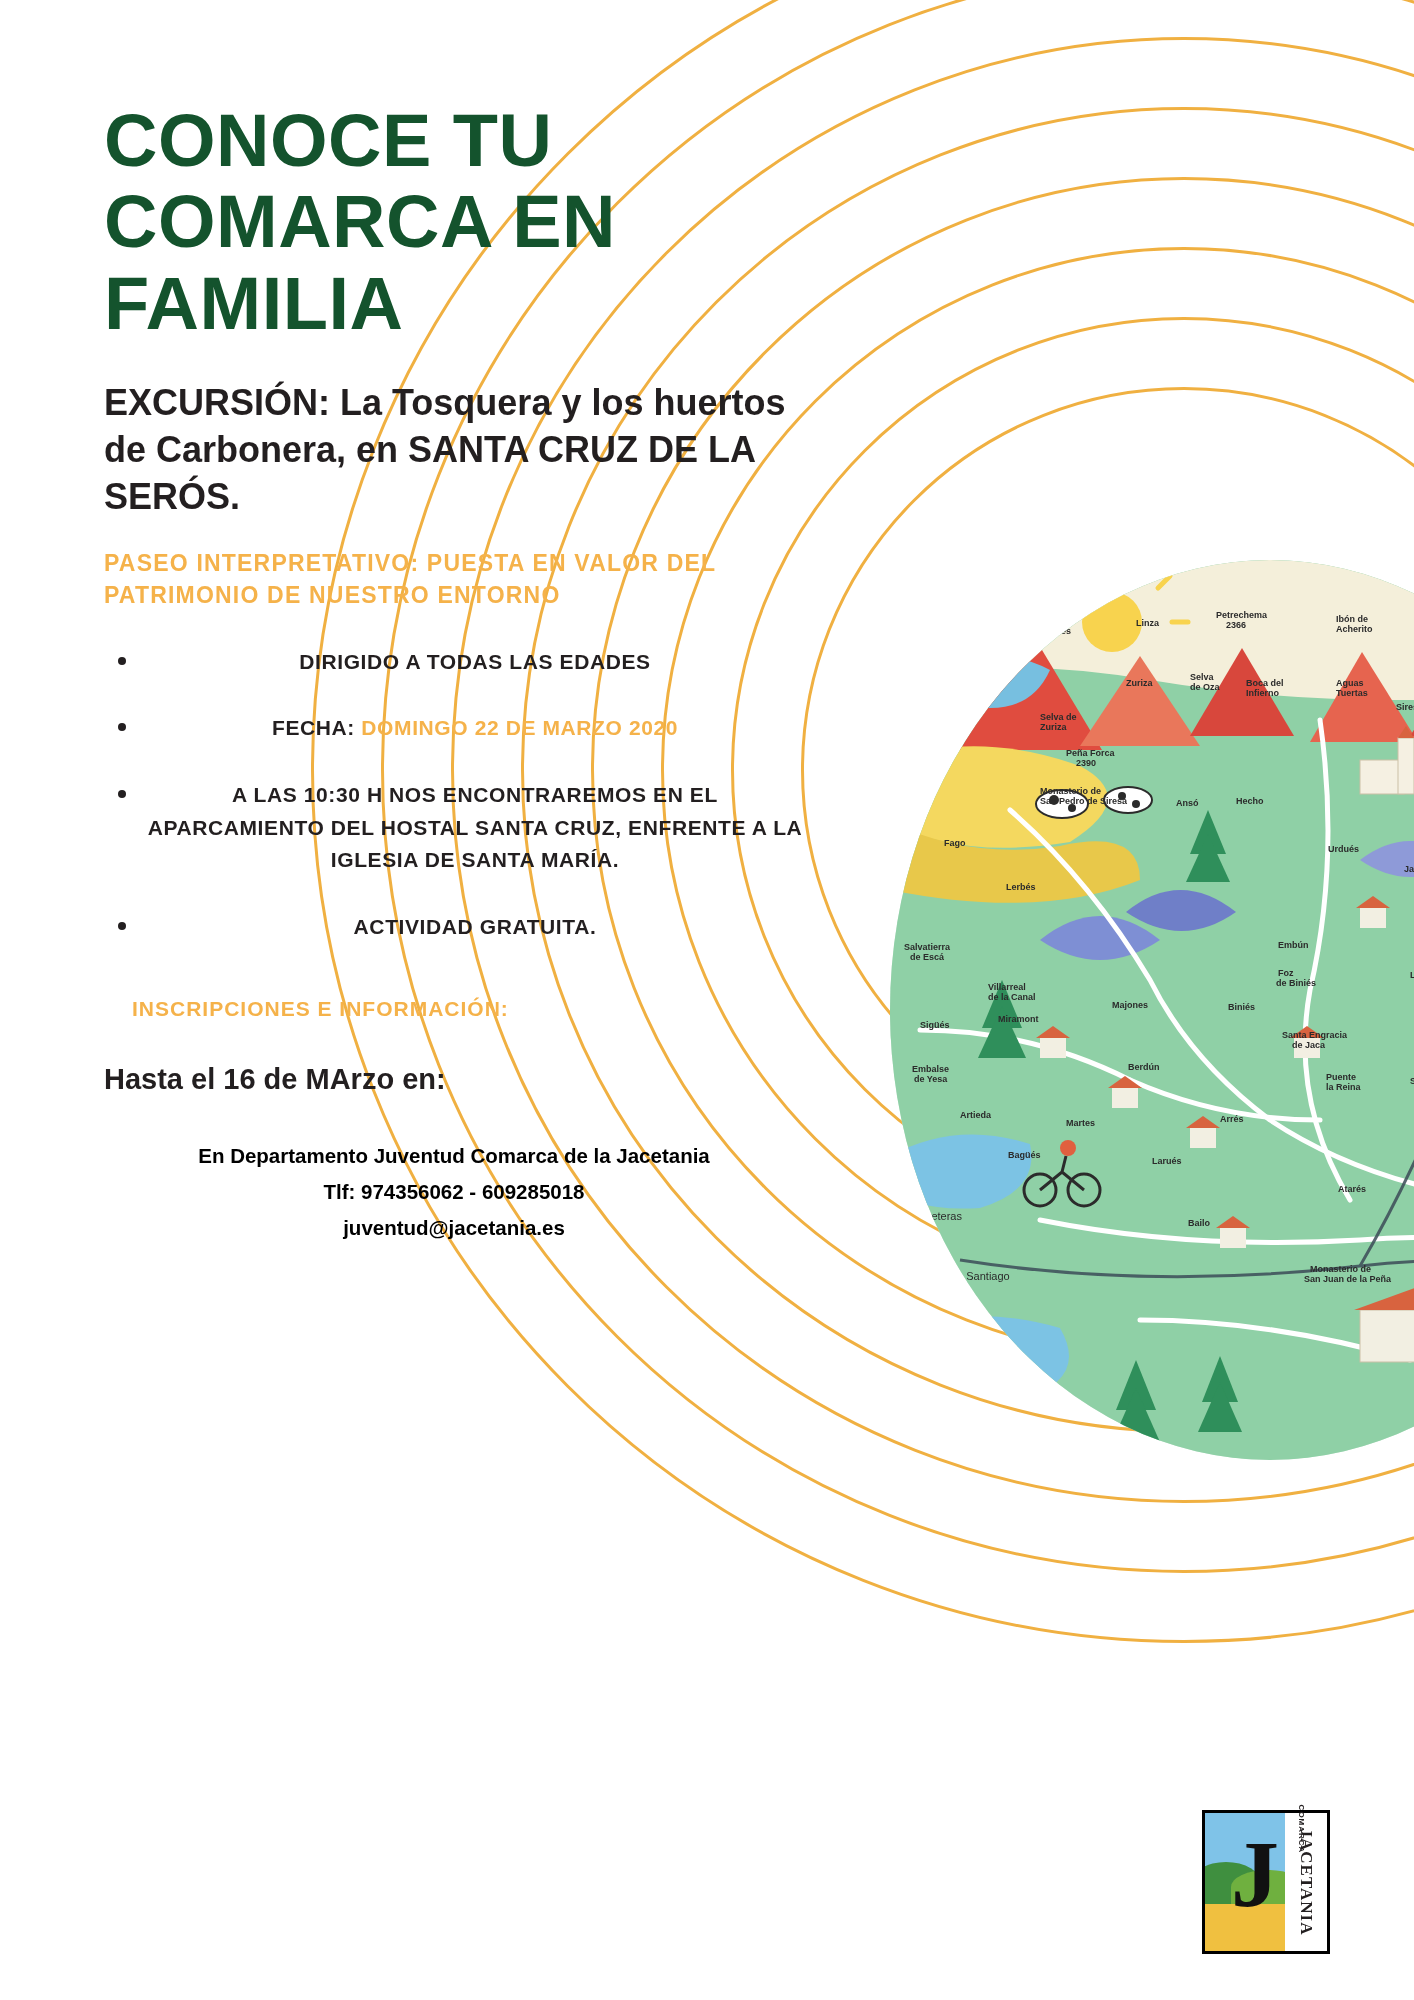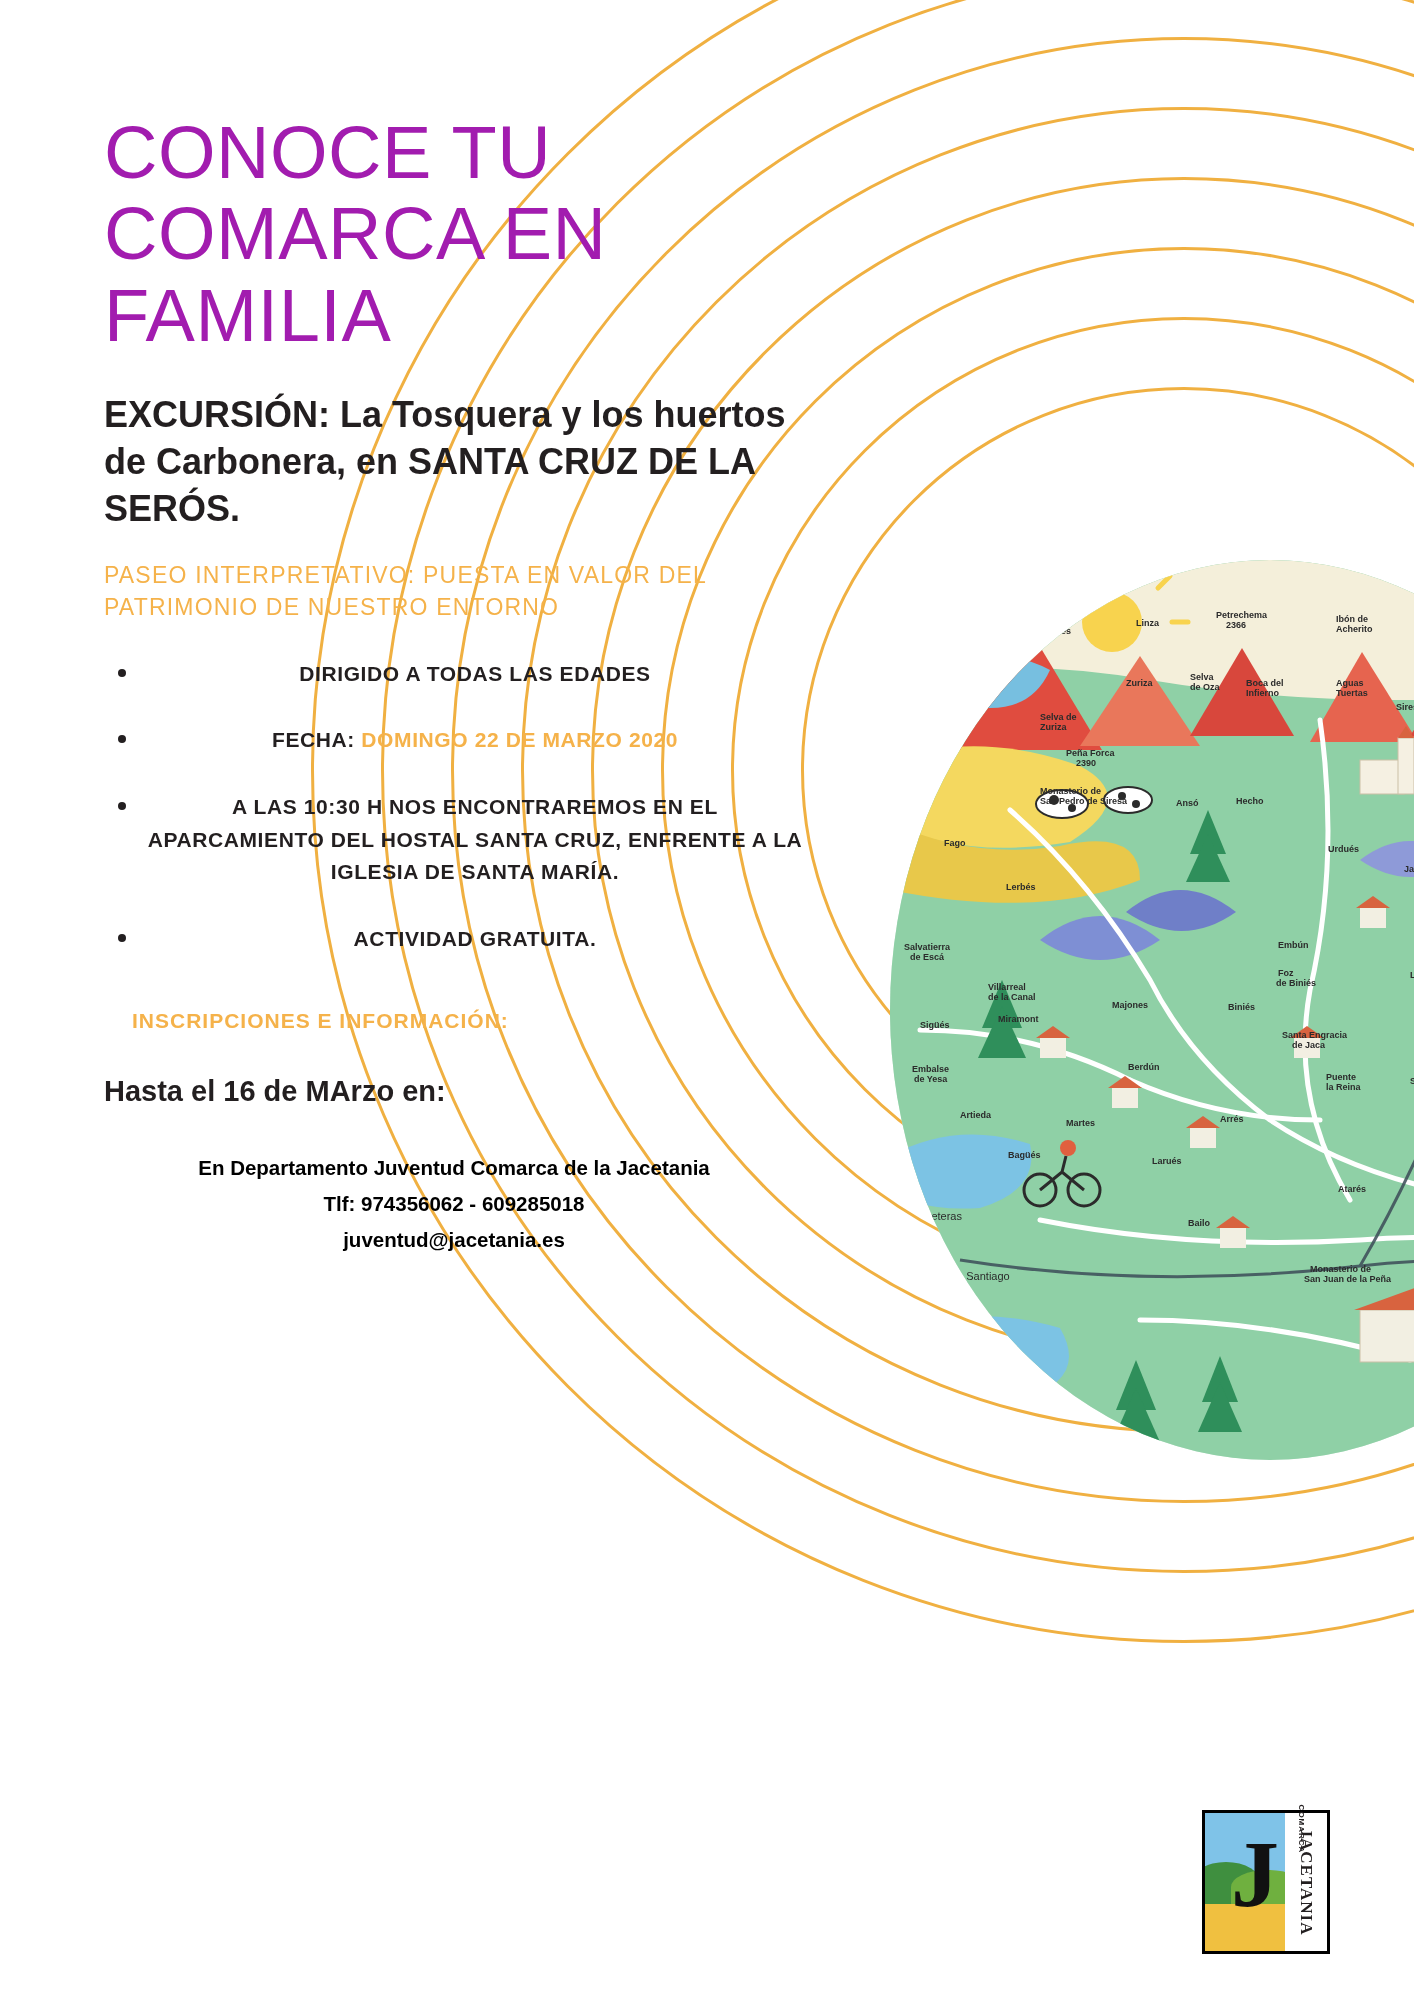--- a/index.html
+++ b/index.html
@@ -51,37 +51,37 @@
   
   .content {
     position: absolute;
     left: 104px;
     top: 96px;
     width: 700px;
   }
   .title {
     font-size: 74px;
     line-height: 1.10;
-    font-weight: normal;
-    color: #a21caf;
+    font-weight: bold;
+    color: #14532d;
     letter-spacing: 0.5px;
-    margin: 16px 0 36px 0;
+    margin: 4px 0 36px 0;
     text-transform: uppercase;
   }
   .subtitle {
     font-size: 36px;
     line-height: 1.30;
     font-weight: bold;
     color: #231f20;
     margin: 1px 0 26px 0;
   }
   .tagline {
     font-size: 23px;
     line-height: 1.42;
-    font-weight: normal;
+    font-weight: bold;
     color: #f5b24a;
     letter-spacing: 1.2px;
     text-transform: uppercase;
     margin: 0 0 34px 0;
   }
 
   ul.bullets {
     list-style: none;
     margin: 0;
     padding: 0;

